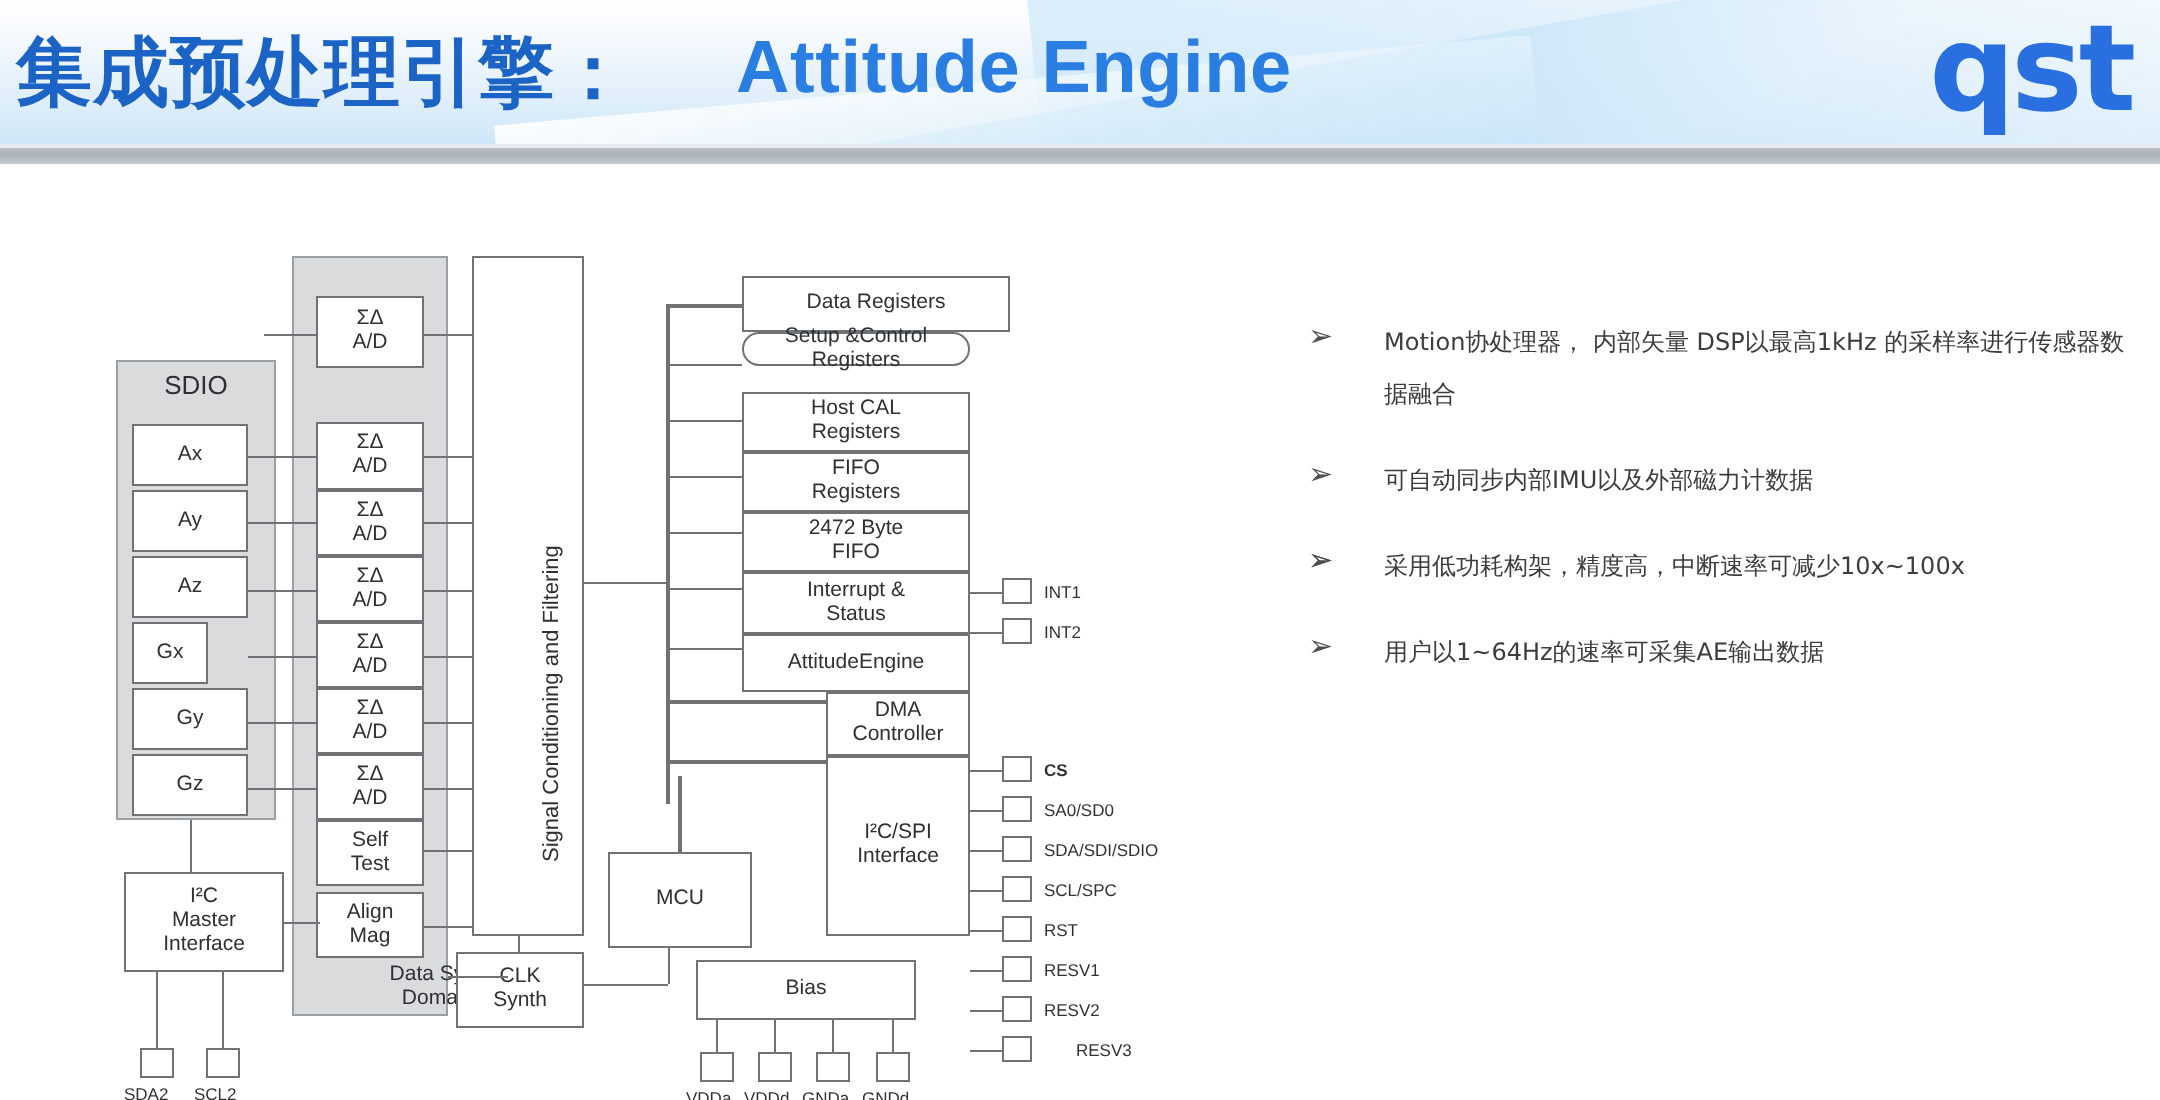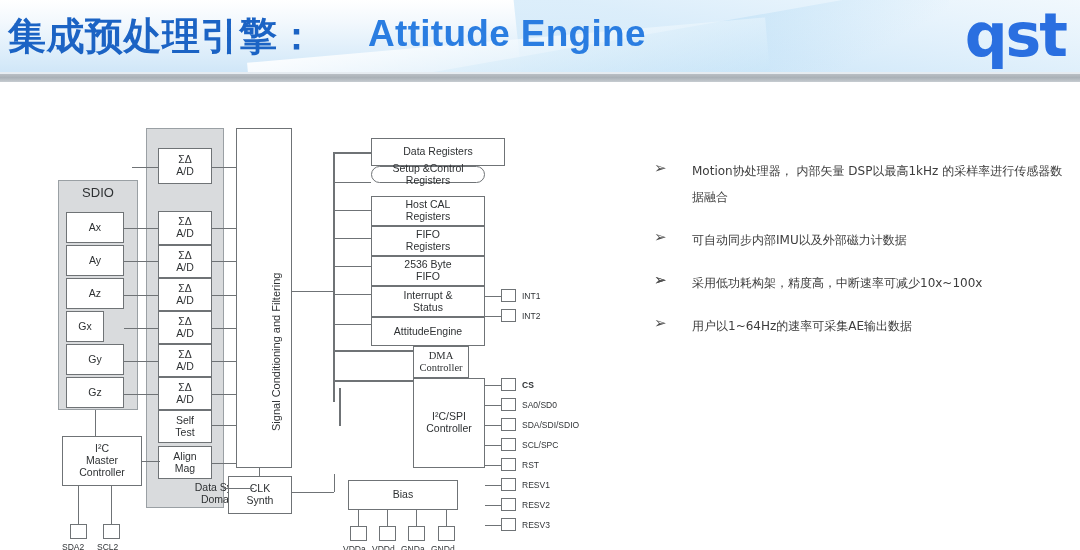--- a/index.html
+++ b/index.html
@@ -159,38 +159,39 @@
 Mag</div>
   <div class="lbl" style="left:146px;top:394px;width:72px;padding-left:37px;">Data Sync
 Domain</div>
 
   <div class="box" style="left:236px;top:40px;width:56px;height:340px;">
     <span class="vtxt" style="left:33px;top:302px;">Signal Conditioning and Filtering</span>
   </div>
 
   <div class="box" style="left:62px;top:348px;width:80px;height:50px;white-space:pre-line;">I²C
 Master
-Controller</div>
+Interface</div>
   <div class="w" style="left:142px;top:373px;width:18px;height:1px;"></div>
   <div class="w" style="left:78px;top:398px;width:1px;height:38px;"></div>
   <div class="w" style="left:111px;top:398px;width:1px;height:38px;"></div>
   <div class="pin" style="left:70px;top:436px;width:17px;height:15px;"></div>
   <div class="pin" style="left:103px;top:436px;width:17px;height:15px;"></div>
   <div class="pinlbl" style="left:62px;top:454px;">SDA2</div>
   <div class="pinlbl" style="left:97px;top:454px;">SCL2</div>
 
   <div class="w" style="left:95px;top:322px;width:1px;height:26px;"></div>
 
   <div class="box" style="left:228px;top:388px;width:64px;height:38px;white-space:pre-line;">CLK
 Synth</div>
   <div class="w" style="left:224px;top:400px;width:30px;height:1px;"></div>
   <div class="w" style="left:259px;top:380px;width:1px;height:8px;"></div>
   <div class="w" style="left:292px;top:404px;width:42px;height:1px;"></div>
   <div class="w" style="left:334px;top:386px;width:1px;height:18px;"></div>
 
+  <div class="box" style="left:304px;top:338px;width:72px;height:48px;">MCU</div>
   <div class="w" style="left:339px;top:300px;width:2px;height:38px;"></div>
 
   <div class="box" style="left:348px;top:392px;width:110px;height:30px;">Bias</div>
   <div class="w" style="left:358px;top:422px;width:1px;height:16px;"></div>
   <div class="w" style="left:387px;top:422px;width:1px;height:16px;"></div>
   <div class="w" style="left:416px;top:422px;width:1px;height:16px;"></div>
   <div class="w" style="left:446px;top:422px;width:1px;height:16px;"></div>
   <div class="pin" style="left:350px;top:438px;width:17px;height:15px;"></div>
   <div class="pin" style="left:379px;top:438px;width:17px;height:15px;"></div>
   <div class="pin" style="left:408px;top:438px;width:17px;height:15px;"></div>
@@ -211,37 +212,37 @@
   <div class="w" style="left:333px;top:236px;width:38px;height:1px;"></div>
   <div class="w" style="left:333px;top:262px;width:80px;height:2px;"></div>
 
   <div class="box" style="left:371px;top:50px;width:134px;height:28px;white-space:pre-line;">Data Registers</div>
   <div class="box" style="left:371px;top:78px;width:114px;height:17px;white-space:pre-line;border-radius:15px;">Setup &amp;Control
 Registers</div>
   <div class="box" style="left:371px;top:108px;width:114px;height:30px;white-space:pre-line;">Host CAL
 Registers</div>
   <div class="box" style="left:371px;top:138px;width:114px;height:30px;white-space:pre-line;">FIFO
 Registers</div>
-  <div class="box" style="left:371px;top:168px;width:114px;height:30px;white-space:pre-line;">2536 Byte
+  <div class="box" style="left:371px;top:168px;width:114px;height:30px;white-space:pre-line;">2472 Byte
 FIFO</div>
   <div class="box" style="left:371px;top:198px;width:114px;height:31px;white-space:pre-line;">Interrupt &amp;
 Status</div>
   <div class="box" style="left:371px;top:229px;width:114px;height:29px;white-space:pre-line;">AttitudeEngine</div>
 
   <div class="w" style="left:485px;top:208px;width:16px;height:1px;"></div>
   <div class="w" style="left:485px;top:228px;width:16px;height:1px;"></div>
   <div class="pin" style="left:501px;top:201px;"></div>
   <div class="pin" style="left:501px;top:221px;"></div>
   <div class="pinlbl" style="left:522px;top:203px;">INT1</div>
   <div class="pinlbl" style="left:522px;top:223px;">INT2</div>
 
-  <div class="box" style="left:413px;top:258px;width:56px;height:32px;white-space:pre-line;font-family:Liberation Serif, serif;">DMA
+  <div class="box" style="left:413px;top:258px;width:72px;height:32px;white-space:pre-line;">DMA
 Controller</div>
   <div class="box" style="left:413px;top:290px;width:72px;height:90px;white-space:pre-line;">I²C/SPI
-Controller</div>
+Interface</div>
   <div class="w" style="left:333px;top:292px;width:80px;height:2px;"></div>
 
   <div class="w" style="left:485px;top:297px;width:16px;height:1px;"></div>
   <div class="w" style="left:485px;top:317px;width:16px;height:1px;"></div>
   <div class="w" style="left:485px;top:337px;width:16px;height:1px;"></div>
   <div class="w" style="left:485px;top:357px;width:16px;height:1px;"></div>
   <div class="w" style="left:485px;top:377px;width:16px;height:1px;"></div>
   <div class="w" style="left:485px;top:397px;width:16px;height:1px;"></div>
   <div class="w" style="left:485px;top:417px;width:16px;height:1px;"></div>
   <div class="w" style="left:485px;top:437px;width:16px;height:1px;"></div>
@@ -255,21 +256,21 @@
   <div class="pin" style="left:501px;top:410px;"></div>
   <div class="pin" style="left:501px;top:430px;"></div>
 
   <div class="pinlbl" style="left:522px;top:292px;font-weight:bold;">CS</div>
   <div class="pinlbl" style="left:522px;top:312px;">SA0/SD0</div>
   <div class="pinlbl" style="left:522px;top:332px;">SDA/SDI/SDIO</div>
   <div class="pinlbl" style="left:522px;top:352px;">SCL/SPC</div>
   <div class="pinlbl" style="left:522px;top:372px;">RST</div>
   <div class="pinlbl" style="left:522px;top:392px;">RESV1</div>
   <div class="pinlbl" style="left:522px;top:412px;">RESV2</div>
-  <div class="pinlbl" style="left:522px;top:432px;">RESV3</div>
+  <div class="pinlbl" style="left:538px;top:432px;">RESV3</div>
 </div>
 
 <div id="bullets">
   <div class="bul">
     <span class="arw">➢</span>
     <span class="txt">Motion协处理器， 内部矢量 DSP以最高1kHz 的采样率进行传感器数据融合</span>
   </div>
   <div class="bul">
     <span class="arw">➢</span>
     <span class="txt">可自动同步内部IMU以及外部磁力计数据</span>

